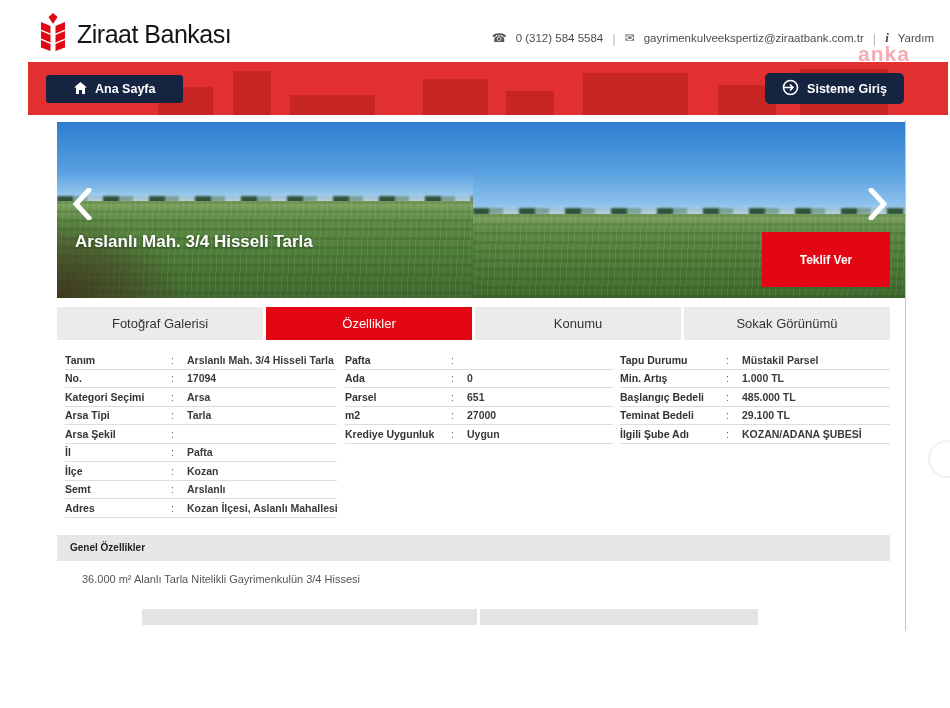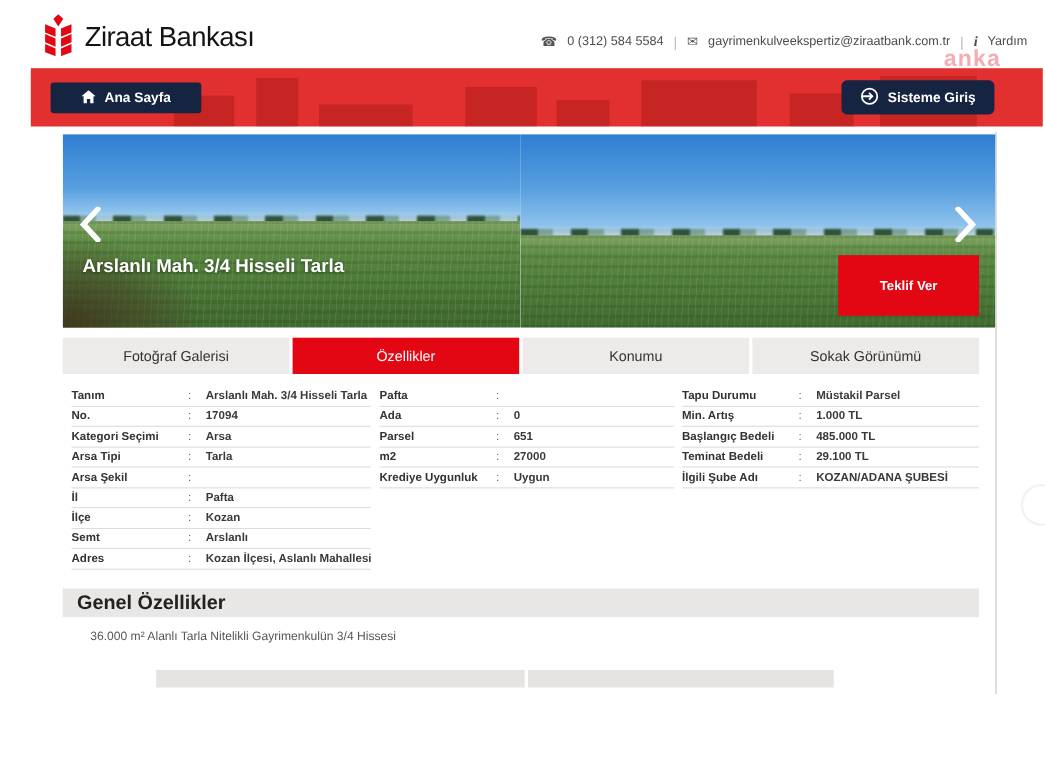--- a/index.html
+++ b/index.html
@@ -67,21 +67,21 @@
   .dcol-2 { left:288px; width:268px; }
   .dcol-3 { left:563px; width:270px; }
   .drow { display:flex; align-items:center; height:18.5px; border-bottom:1px solid #ddd;
           font-size:10.5px; font-weight:bold; color:#333; }
   .dlbl { width:106px; flex-shrink:0; }
   .dcolon { width:16px; flex-shrink:0; color:#666; font-weight:normal; }
   .dval { flex:1; color:#3a3a3a; white-space:nowrap; }
 
   
   .gen-bar { position:absolute; left:0; top:415px; width:833px; height:26px; background:#e9e7e5;
-             font-size:18px; font-weight:bold; color:#222; line-height:26px; padding-left:13px; }
+             font-size:10px; font-weight:bold; color:#222; line-height:26px; padding-left:13px; }
   .gen-text { position:absolute; left:25px; top:453px; font-size:11px; color:#555; }
 
   
   .bbar { position:absolute; height:16px; background:#e6e4e3; top:489px; }
   .bbar-1 { left:85px;  width:335px; }
   .bbar-2 { left:423px; width:278px; }
 
   
   .circle-mark { position:absolute; left:928px; top:440px; width:38px; height:38px; border-radius:50%;
                  border:2px solid rgba(140,140,140,0.12); }

